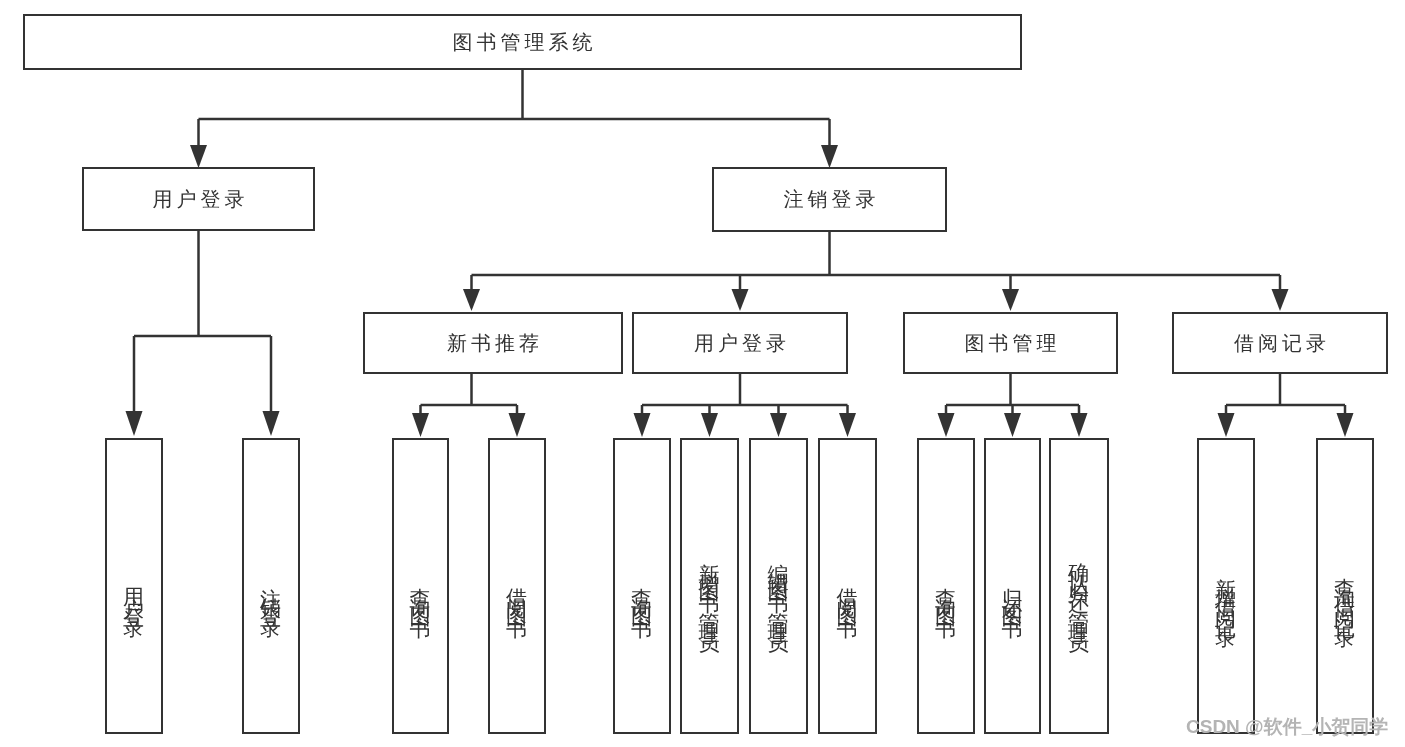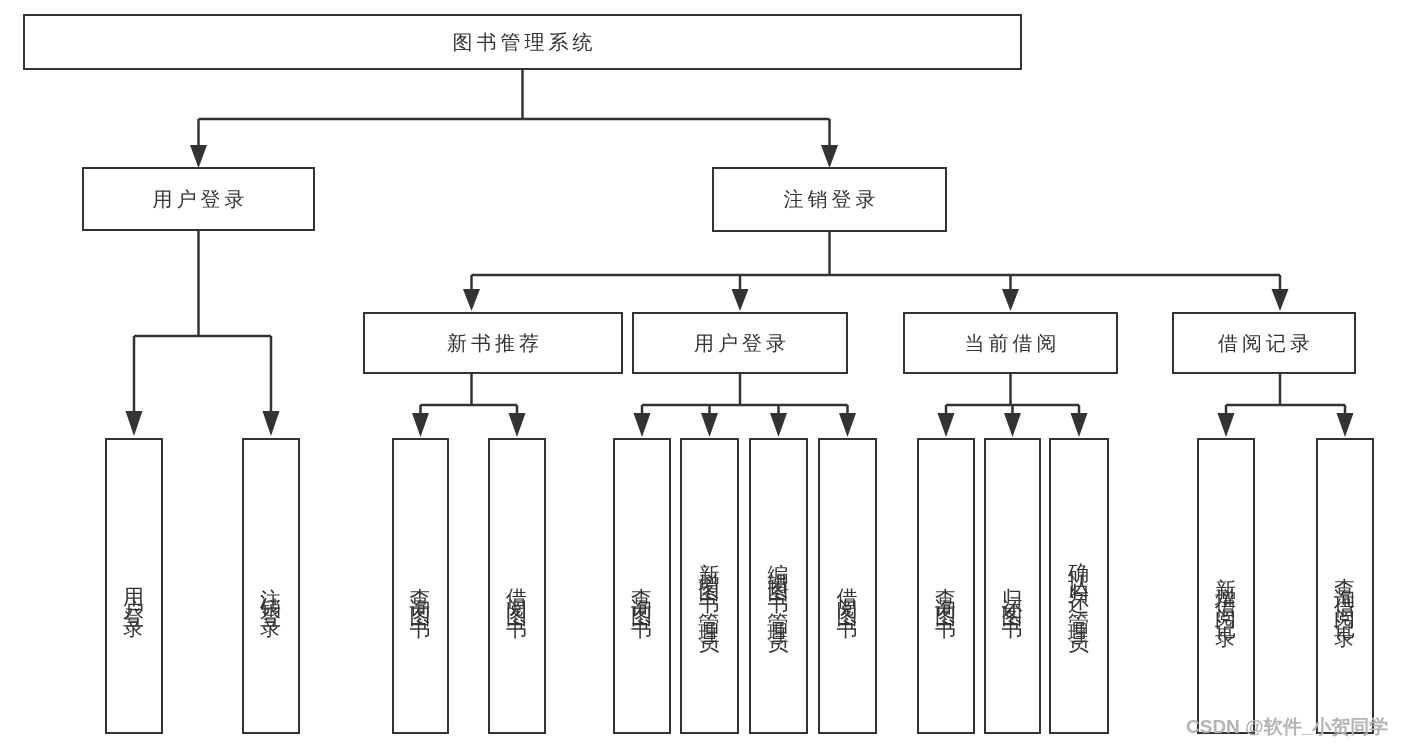--- a/index.html
+++ b/index.html
@@ -138,23 +138,23 @@
     <span class="h-label">注销登录</span>
   </div>
 
   <div class="node" style="left:363px;top:312px;width:260px;height:62px;">
     <span class="h-label">新书推荐</span>
   </div>
   <div class="node" style="left:632px;top:312px;width:216px;height:62px;">
     <span class="h-label">用户登录</span>
   </div>
   <div class="node" style="left:903px;top:312px;width:215px;height:62px;">
-    <span class="h-label">当前借阅</span>
-  </div>
-  <div class="node" style="left:1172px;top:312px;width:184px;height:62px;">
+    <span class="h-label">图书管理</span>
+  </div>
+  <div class="node" style="left:1172px;top:312px;width:216px;height:62px;">
     <span class="h-label">借阅记录</span>
   </div>
 
   <div class="node leaf" style="left:105px;top:438px;width:58px;height:296px;">
     <span class="v-label">用户登录</span>
   </div>
   <div class="node leaf" style="left:242px;top:438px;width:58px;height:296px;">
     <span class="v-label">注销登录</span>
   </div>
 

